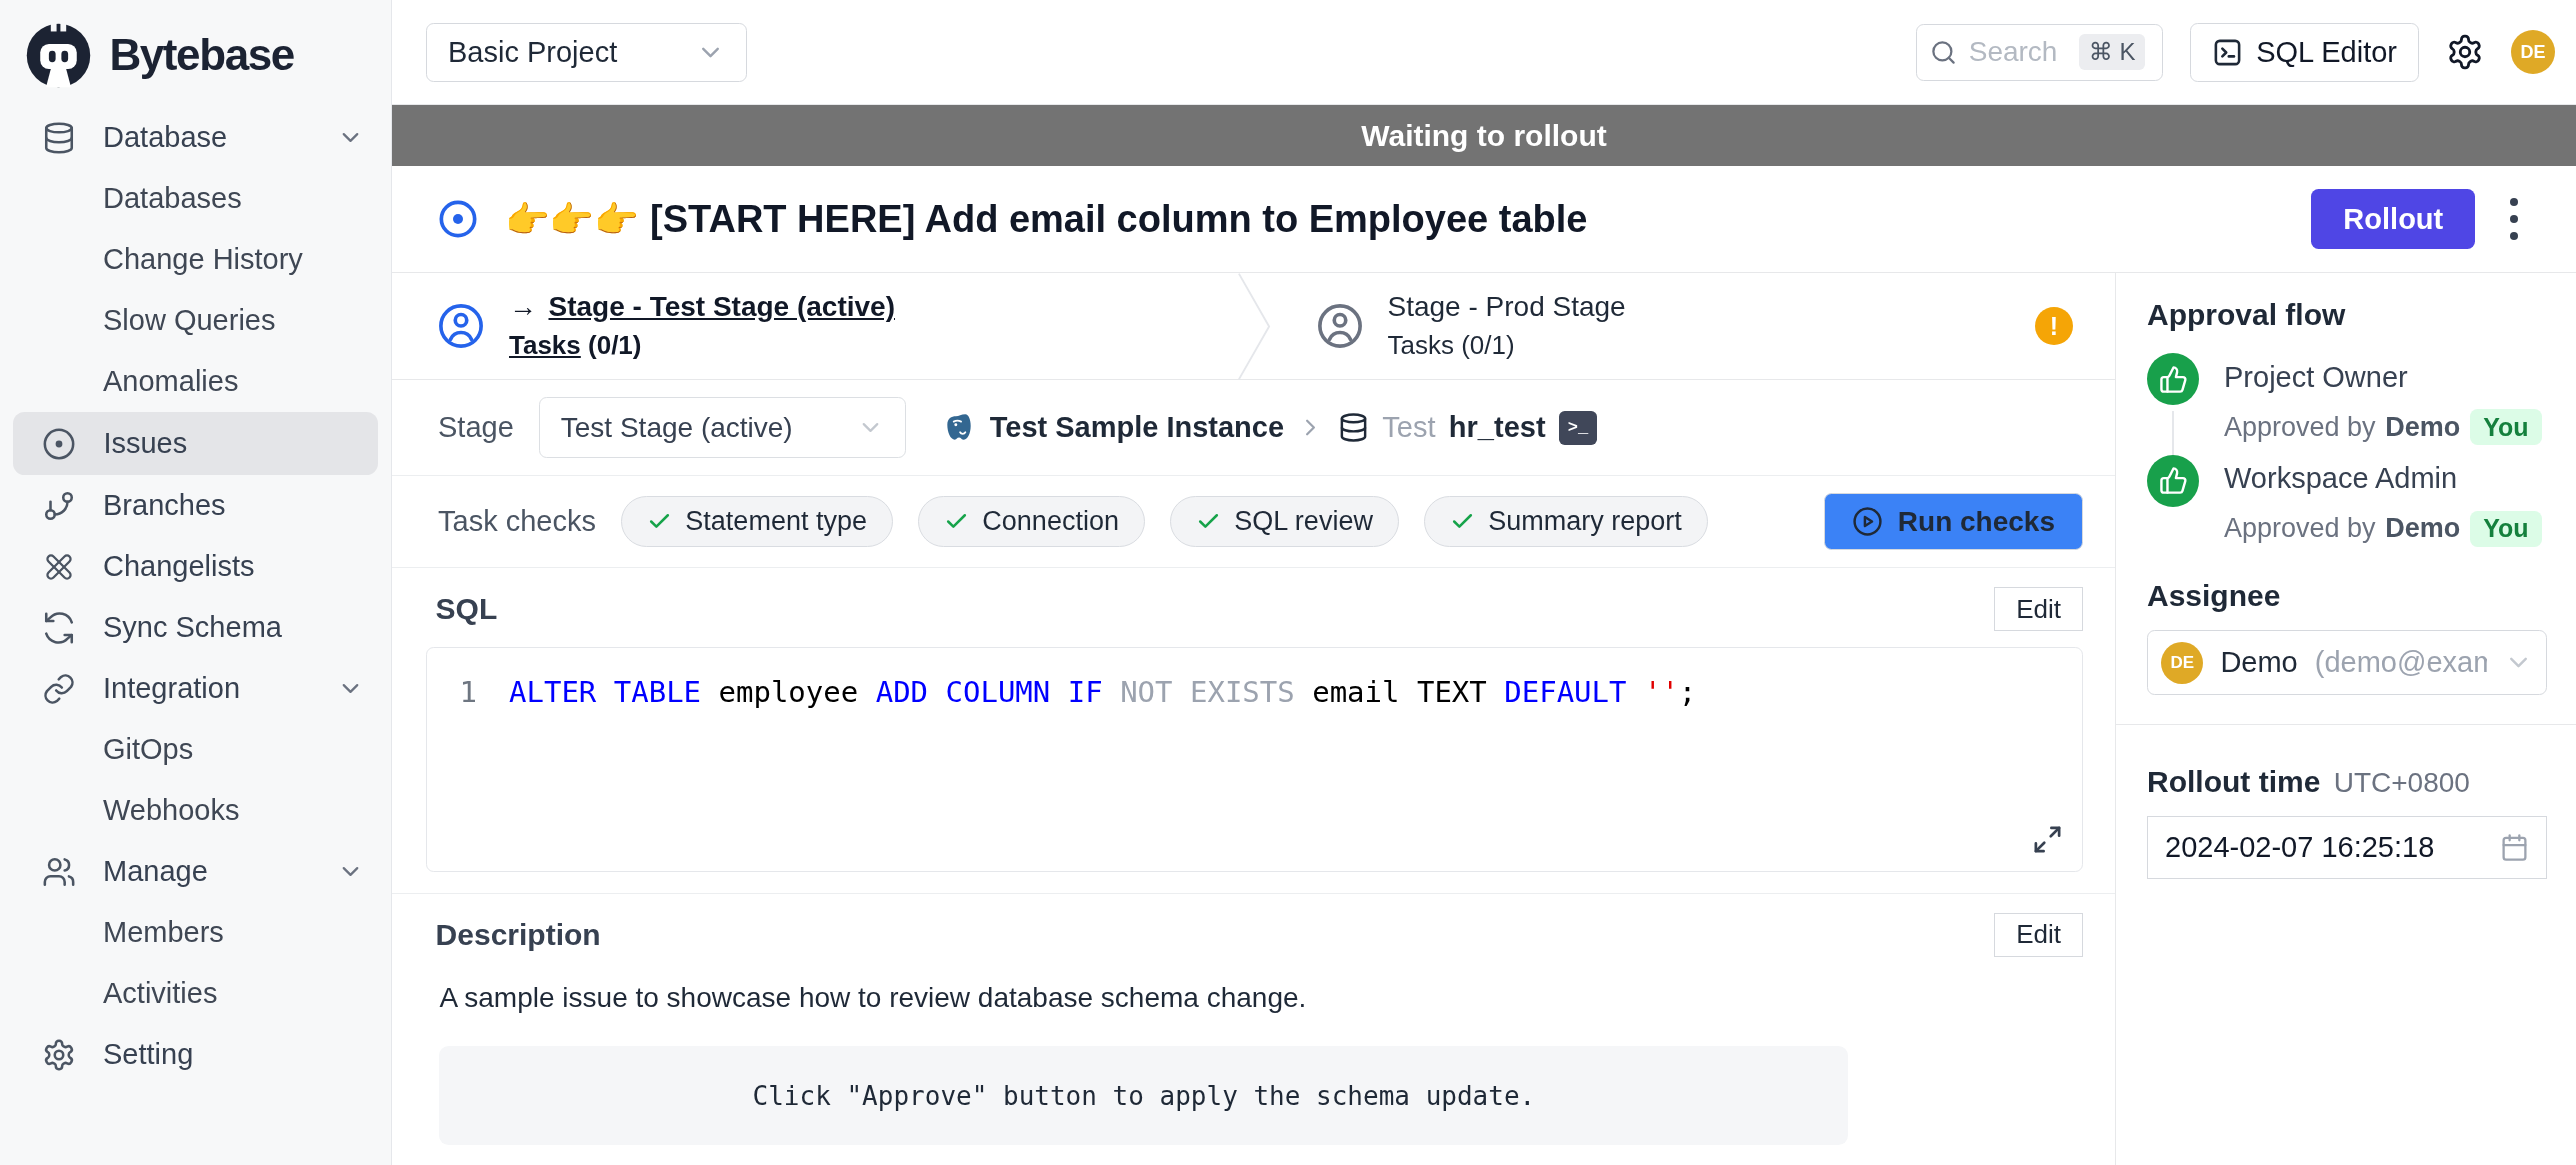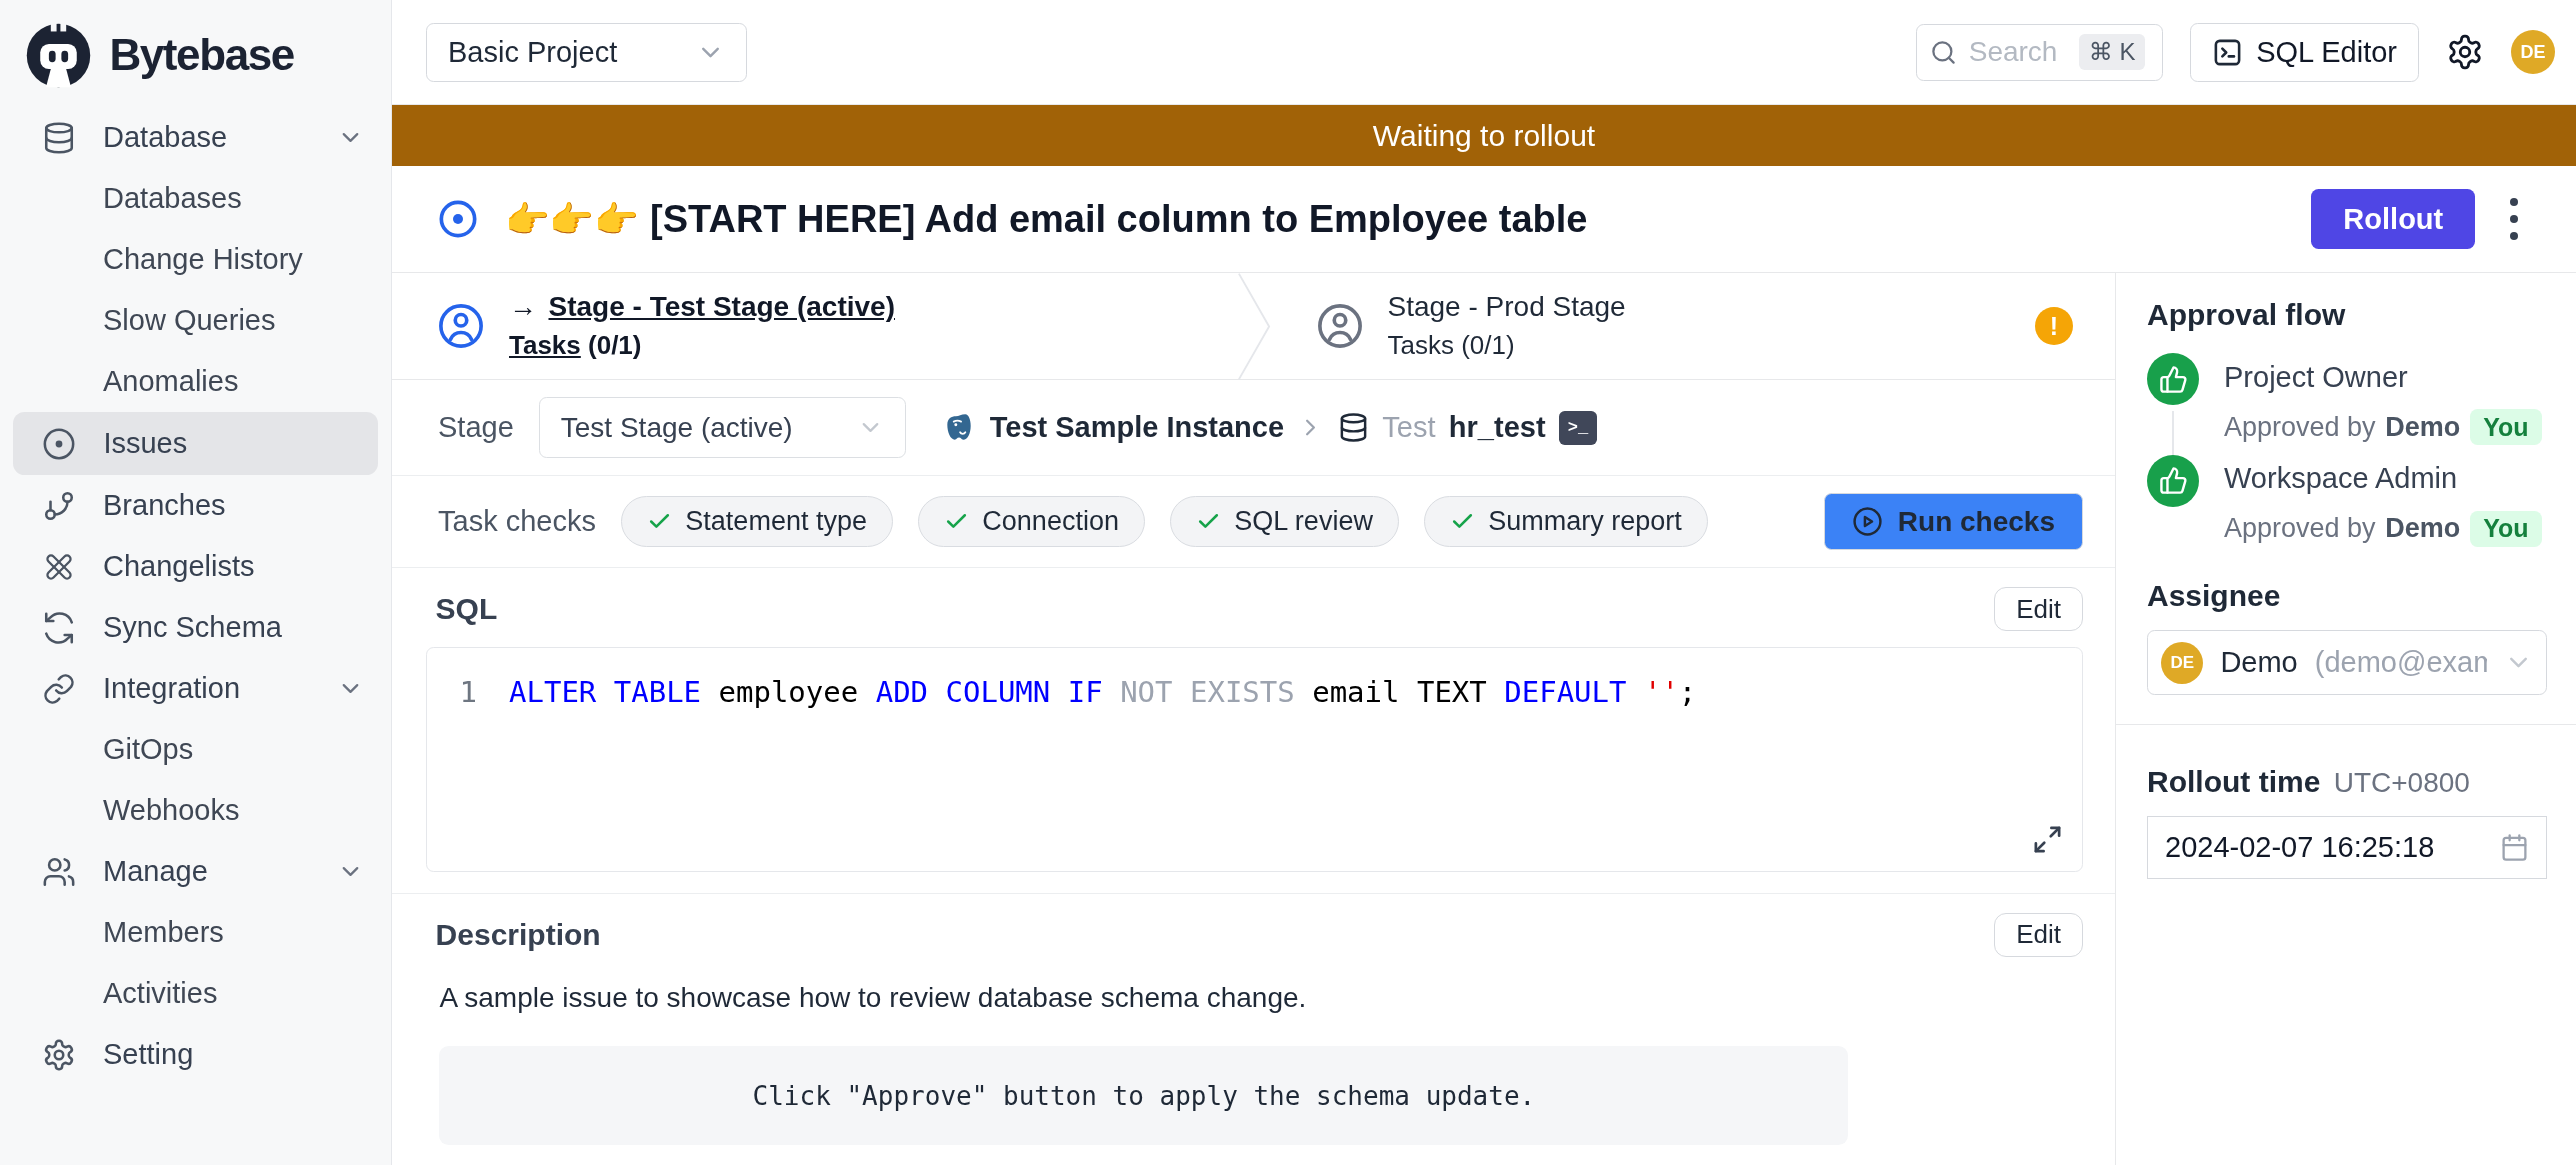--- a/index.html
+++ b/index.html
@@ -30,21 +30,21 @@
   .proj-select span { font-size: 29px; color: #1f2937; }
   .topbar-right { margin-left: auto; display: flex; align-items: center; gap: 27px; }
   .search-box { display: flex; align-items: center; width: 247px; height: 57px; border: 1.9px solid #d6d9de; border-radius: 7.6px; padding: 0 13.4px; gap: 11.5px; background: #fff; }
   .search-box input { border: none; outline: none; width: 99px; font-size: 28px; color: #374151; font-family: "Liberation Sans", sans-serif; background: transparent; }
   .search-box input::placeholder { color: #b3b9c2; }
   .kbd-chip { background: #ecedf0; border-radius: 5.7px; padding: 3.8px 9.6px; font-size: 24px; color: #4b5563; white-space: nowrap; }
   .sql-editor-btn { display: flex; align-items: center; gap: 13.4px; height: 59px; border: 1.9px solid #d6d9de; border-radius: 7.6px; padding: 0 21px; background: #fff; cursor: pointer; }
   .sql-editor-btn span { font-size: 29px; color: #111827; font-weight: 500; }
   .avatar { width: 44px; height: 44px; border-radius: 50%; background: #dfa926; color: #fff; font-size: 18px; font-weight: 700; display: flex; align-items: center; justify-content: center; cursor: pointer; }
 
-  .banner { height: 61px; flex: none; background: #a16207; color: #ffffff; display: flex; align-items: center; justify-content: center; font-size: 30px; font-weight: 400; }
+  .banner { height: 61px; flex: none; background: #737373; color: #ffffff; display: flex; align-items: center; justify-content: center; font-size: 30px; font-weight: 700; }
 
   .title-row { height: 107px; flex: none; display: flex; align-items: center; border-bottom: 1.9px solid #e7e8ea; padding: 0 50px 0 46px; gap: 27px; }
   .issue-title { font-size: 38px; font-weight: 700; color: #111827; white-space: nowrap; }
   .emoji { font-size: 36px; color: #e3a008; }
   .rollout-btn { margin-left: auto; background: #4f46e5; color: #fff; font-size: 29px; font-weight: 600; border: none; border-radius: 7.6px; padding: 13.4px 32px; cursor: pointer; }
   .kebab { display: flex; flex-direction: column; gap: 8.6px; padding: 7.6px; cursor: pointer; }
   .kebab i { width: 8.6px; height: 8.6px; border-radius: 50%; background: #374151; }
 
   .content-row { flex: 1; display: flex; min-height: 0; }
   .main-pane { flex: 1; min-width: 0; display: flex; flex-direction: column; }
@@ -77,21 +77,21 @@
   .pills { display: flex; gap: 25px; }
   .pill { display: flex; align-items: center; gap: 13.4px; background: #f3f4f6; border: 1.9px solid #d9dce1; border-radius: 955px; padding: 8.6px 25px; cursor: pointer; }
   .pill span { font-size: 27px; color: #1f2937; }
   .run-btn { margin-left: auto; display: flex; align-items: center; gap: 15.3px; border: 1.9px solid #d6d9de; border-radius: 7.6px; background: #3b82f6; padding: 11.5px 27px; cursor: pointer; }
   .run-btn span { font-size: 28px; font-weight: 600; color: #1f2937; }
 
   
   .sql-section { flex: none; padding: 19px 32px 21px 34px; border-bottom: 1.9px solid #eceef0; }
   .section-head { display: flex; align-items: center; justify-content: space-between; margin-bottom: 15.3px; }
   .section-title { font-size: 30px; font-weight: 600; color: #374151; padding-left: 9.6px; }
-  .edit-btn { border: 1.9px solid #d6d9de; border-radius: 12px; background: #fff; padding: 5.7px 21px; font-size: 26px; color: #1f2937; font-family: "Liberation Sans", sans-serif; cursor: pointer; }
+  .edit-btn { border: 1.9px solid #d6d9de; border-radius: 0; background: #fff; padding: 5.7px 21px; font-size: 26px; color: #1f2937; font-family: "Liberation Sans", sans-serif; cursor: pointer; }
   .editor { position: relative; border: 1.9px solid #e5e7eb; border-radius: 7.6px; height: 225px; background: #fff; padding-top: 25px; }
   .code-line { display: flex; font-family: "DejaVu Sans Mono", "Liberation Mono", monospace; font-size: 29px; line-height: 38px; }
   .line-no { width: 82px; flex: none; text-align: right; padding-right: 32px; color: #6e7681; }
   .code-text { white-space: pre; color: #000000; }
   .code-text .kw { color: #0000ff; }
   .code-text .mut { color: #9ca3af; }
   .code-text .str { color: #e00000; }
   .expand-ic { position: absolute; right: 19px; bottom: 15.3px; color: #374151; cursor: pointer; }
 
   

